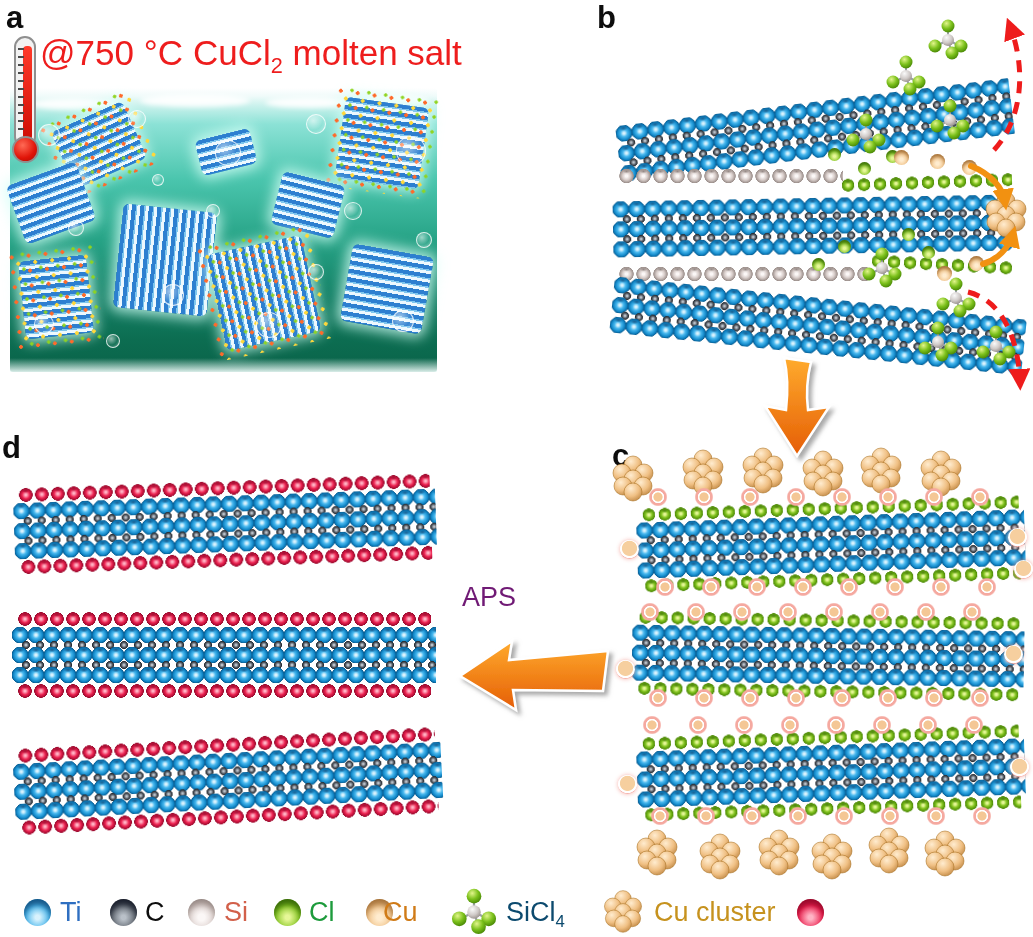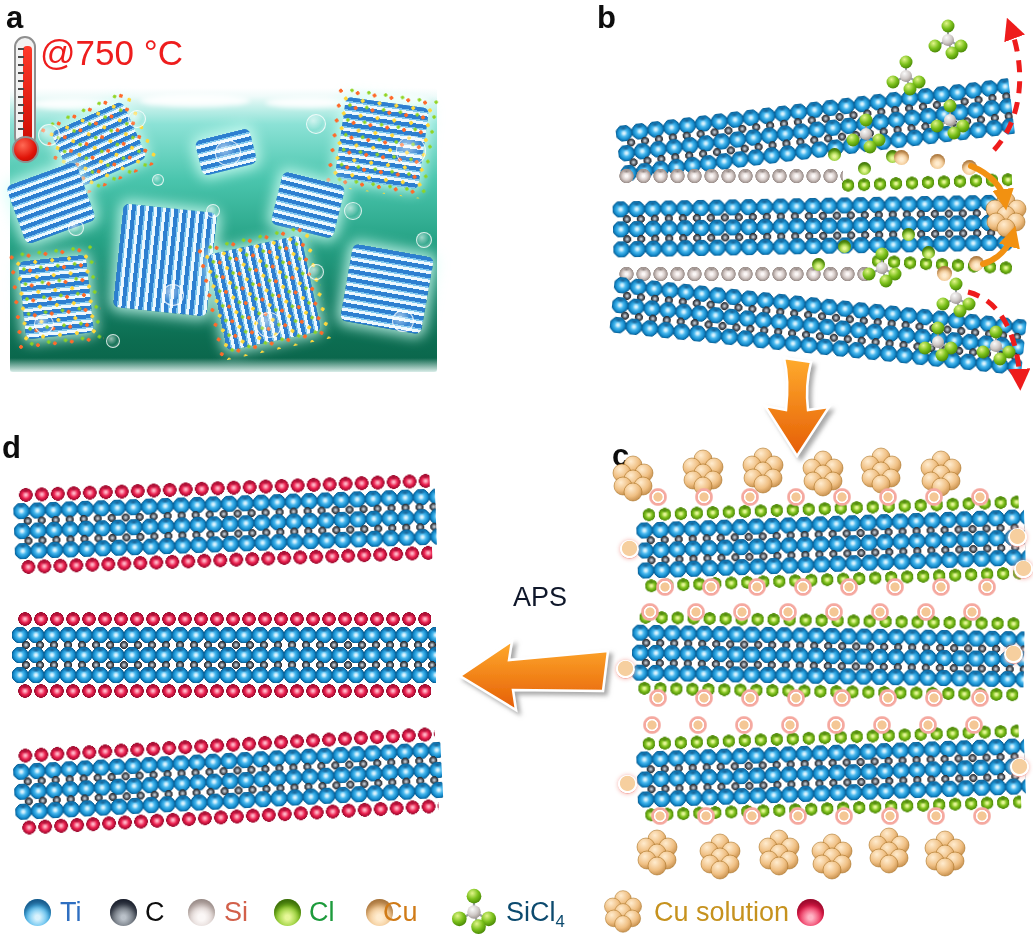--- a/index.html
+++ b/index.html
@@ -62,22 +62,22 @@
     box-shadow:inset 0 3px 3px rgba(22,62,0,.5);}
   .atom.a-cu{width:15px;height:15px;background:radial-gradient(circle at 50% 64%,#ffeccf 0 12%,#f0c084 60%,#bd8440 100%);
     box-shadow:inset 0 3px 3px rgba(120,70,20,.5);}
   .cudots{position:absolute;height:20px;background-repeat:repeat-x;background-size:46px 20px;background-image:
     radial-gradient(circle 9.5px at 10px 10px,#f4c795 0 44%,#ffffff 52% 62%,#f5a9a0 68% 86%,rgba(245,169,160,0) 100%);}
   .cudot{position:absolute;width:19px;height:19px;border-radius:50%;
     background:radial-gradient(circle at 50% 44%,#f6cf9f 0 50%,#fff 56% 66%,#f4a49c 72% 100%);
     box-shadow:0 0 4px rgba(244,164,156,.9);}
   .svgpos{position:absolute;overflow:visible;}
   
-  .aps-text{position:absolute;left:462px;top:580px;width:156px;text-align:center;
-    font-size:27px;color:#0f172a;line-height:35px;}
+  .aps-text{position:absolute;left:462px;top:580px;width:156px;
+    font-size:27px;color:#701a75;line-height:35px;}
   
   .lsphere{position:absolute;width:27px;height:27px;border-radius:50%;top:899px;}
   .ls-ti{background:radial-gradient(circle at 50% 68%,#d8f2fd 0 10%,#45b5ec 55%,#0f85c6 100%);box-shadow:inset 0 6px 5px rgba(8,35,75,.55);}
   .ls-c{background:radial-gradient(circle at 50% 68%,#b9c0c8 0 10%,#565d66 60%,#23272d 100%);box-shadow:inset 0 6px 5px rgba(5,10,25,.6);}
   .ls-si{background:radial-gradient(circle at 50% 68%,#fbf7f6 0 15%,#dcd0cd 60%,#a89b97 100%);box-shadow:inset 0 6px 5px rgba(90,75,70,.4);}
   .ls-cl{background:radial-gradient(circle at 50% 68%,#e6f797 0 10%,#85c622 55%,#4c8a04 100%);box-shadow:inset 0 6px 5px rgba(22,62,0,.55);}
   .ls-cu{background:radial-gradient(circle at 50% 68%,#ffeccf 0 12%,#f0c084 60%,#bd8440 100%);box-shadow:inset 0 6px 5px rgba(120,70,20,.5);}
   .ls-tx{background:radial-gradient(circle at 50% 68%,#ffb3c4 0 10%,#ec2150 55%,#9d0a2e 100%);box-shadow:inset 0 6px 5px rgba(120,0,30,.55);}
   .legend-label{position:absolute;top:896px;font-size:27px;line-height:32px;white-space:nowrap;}
   .lt-ti{color:#2f6fc1}.lt-c{color:#0d0d0d}.lt-si{color:#d2604a}.lt-cl{color:#1d9b3c}
@@ -137,20 +137,21 @@
         <circle cx="13" cy="6" r="6.5" fill="url(#gCl2)"></circle>
         <circle cx="-13" cy="6" r="6.5" fill="url(#gCl2)"></circle>
         <circle cx="0" cy="0" r="6" fill="url(#gSi2)"></circle>
         <circle cx="4" cy="13" r="6.5" fill="url(#gCl2)"></circle>
       </g>
     </defs>
   </svg>
 
   <div class="plabel" style="left:6px;top:2px">a</div>
   <div class="red-text" style="left:40px;top:34px">@750 °C</div>
+  <div class="red-text" style="left:193px;top:34px"><span>CuCl</span><sub>2</sub><span> molten salt</span></div>
 
   <div class="photo">
     <div class="foamblob" style="left:20px;top:10px;width:90px;height:12px"></div>
     <div class="foamblob" style="left:130px;top:6px;width:110px;height:13px"></div>
     <div class="foamblob" style="left:255px;top:9px;width:90px;height:11px"></div>
     <div class="foamblob" style="left:350px;top:7px;width:70px;height:12px"></div>
 
     <div class="flake specks" style="left:50px;top:26px;width:78px;height:62px;transform:rotate(-24deg)"></div>
     <div class="flake" style="left:188px;top:46px;width:56px;height:36px;transform:rotate(-14deg)"></div>
     <div class="flake specks" style="left:330px;top:14px;width:84px;height:82px;transform:rotate(8deg)"></div>
@@ -408,17 +409,17 @@
   <div class="legend-label lt-cu" style="left:383px"><span>Cu</span><sub></sub><span></span></div>
 
   <svg class="svgpos" style="left:448px;top:886px" width="52" height="52" viewBox="-23 -23 46 46">
       <use href="#sicl4"></use>
     </svg>
   <div class="legend-label lt-sicl4" style="left:506px"><span>SiCl</span><sub>4</sub><span></span></div>
 
   <svg class="svgpos" style="left:598px;top:886px" width="50" height="50" viewBox="-27 -27 54 54">
       <use href="#cluster"></use>
     </svg>
-  <div class="legend-label lt-cluster" style="left:654px"><span>Cu solution</span><sub></sub><span></span></div>
+  <div class="legend-label lt-cluster" style="left:654px"><span>Cu cluster</span><sub></sub><span></span></div>
 
   <div class="lsphere ls-tx" style="left:797px"></div>
 
 </div>
 
 </body></html>

